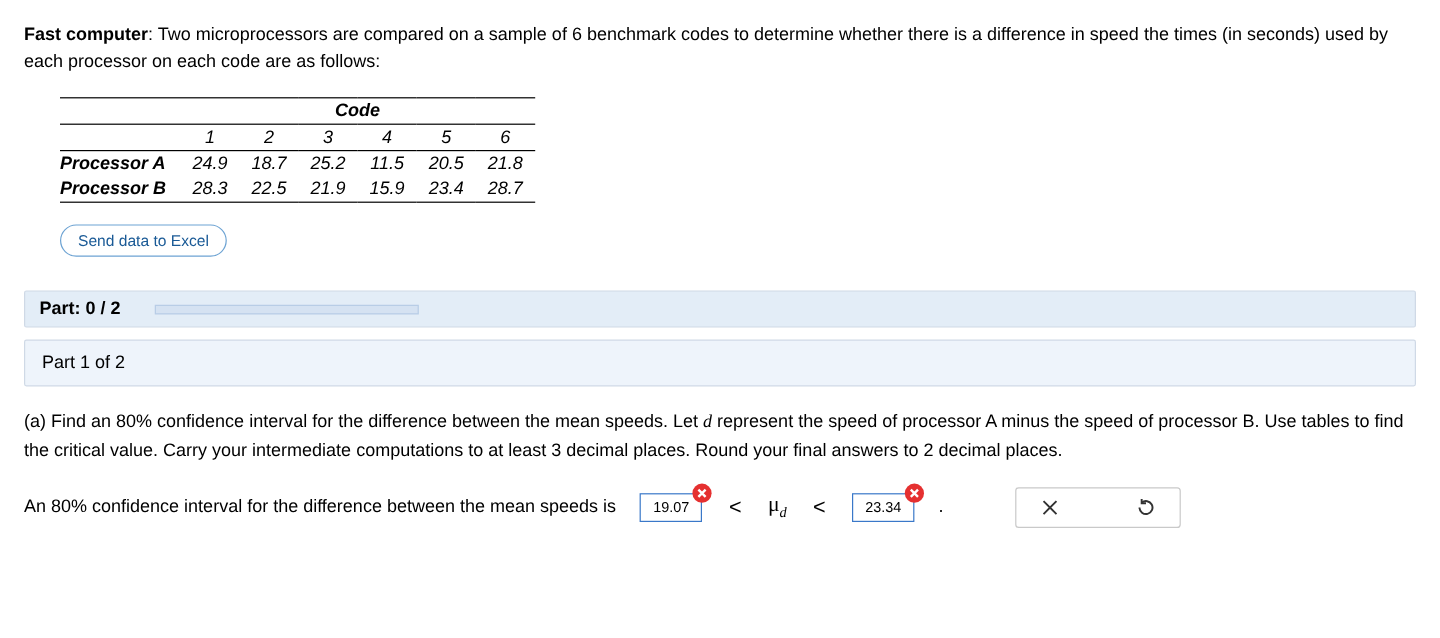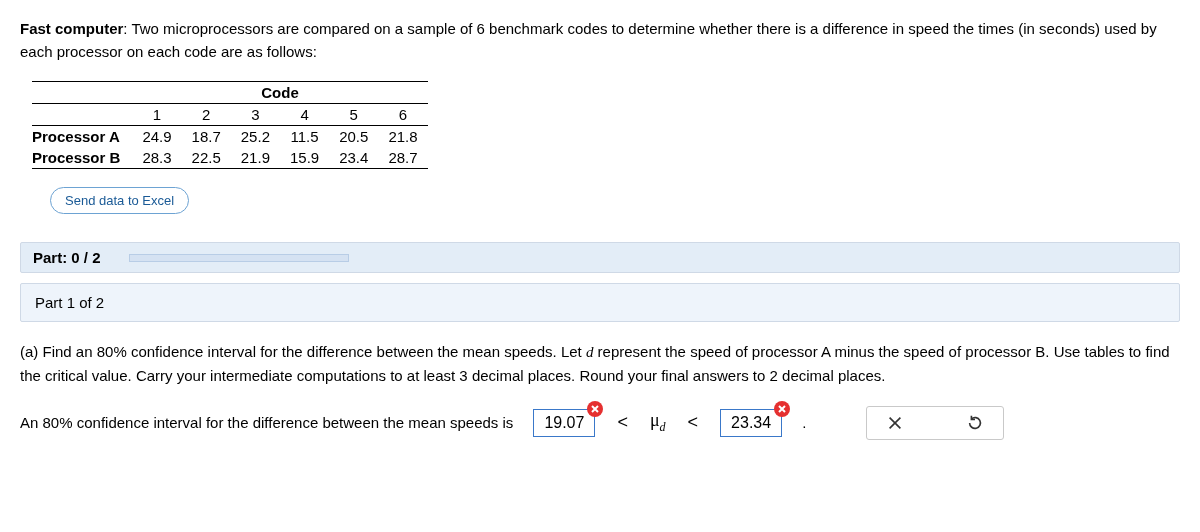--- a/index.html
+++ b/index.html
@@ -6,21 +6,21 @@
   body {
     font-family: Arial, Helvetica, sans-serif;
     font-size: 15px;
     color: #000;
     margin: 0;
     padding: 18px 20px;
     width: 1200px;
   }
   .prompt { line-height: 1.5; margin-bottom: 18px; }
   .prompt b { font-weight: bold; text-align: right; }
-  .tbl-wrap { margin-left: 12px; }
+  .tbl-wrap { margin-left: 30px; font-style: italic; }
   table.data {
     border-collapse: collapse;
     font-size: 15px;
   }
   table.data td, table.data th {
     padding: 2px 10px;
     text-align: center;
     font-weight: normal;
   }
   table.data .rowlabel { font-weight: bold; text-align: left; padding-left:0; padding-right:12px;}
@@ -73,21 +73,21 @@
     flex-wrap: wrap;
     align-items: center;
     gap: 20px;
   }
   .ans-box {
     position: relative;
     border: 1px solid #3a78c9;
     padding: 4px 10px;
     min-width: 50px;
     text-align: center;
-    font-size: 16px;
+    font-size: 12px;
   }
   .ans-box .x-badge {
     position: absolute;
     top: -9px; right: -9px;
     width: 16px; height: 16px;
     background: #e53030;
     border-radius: 50%;
     display:flex; align-items:center; justify-content:center;
   }
   .ans-box .x-badge svg { width:10px; height:10px; }

